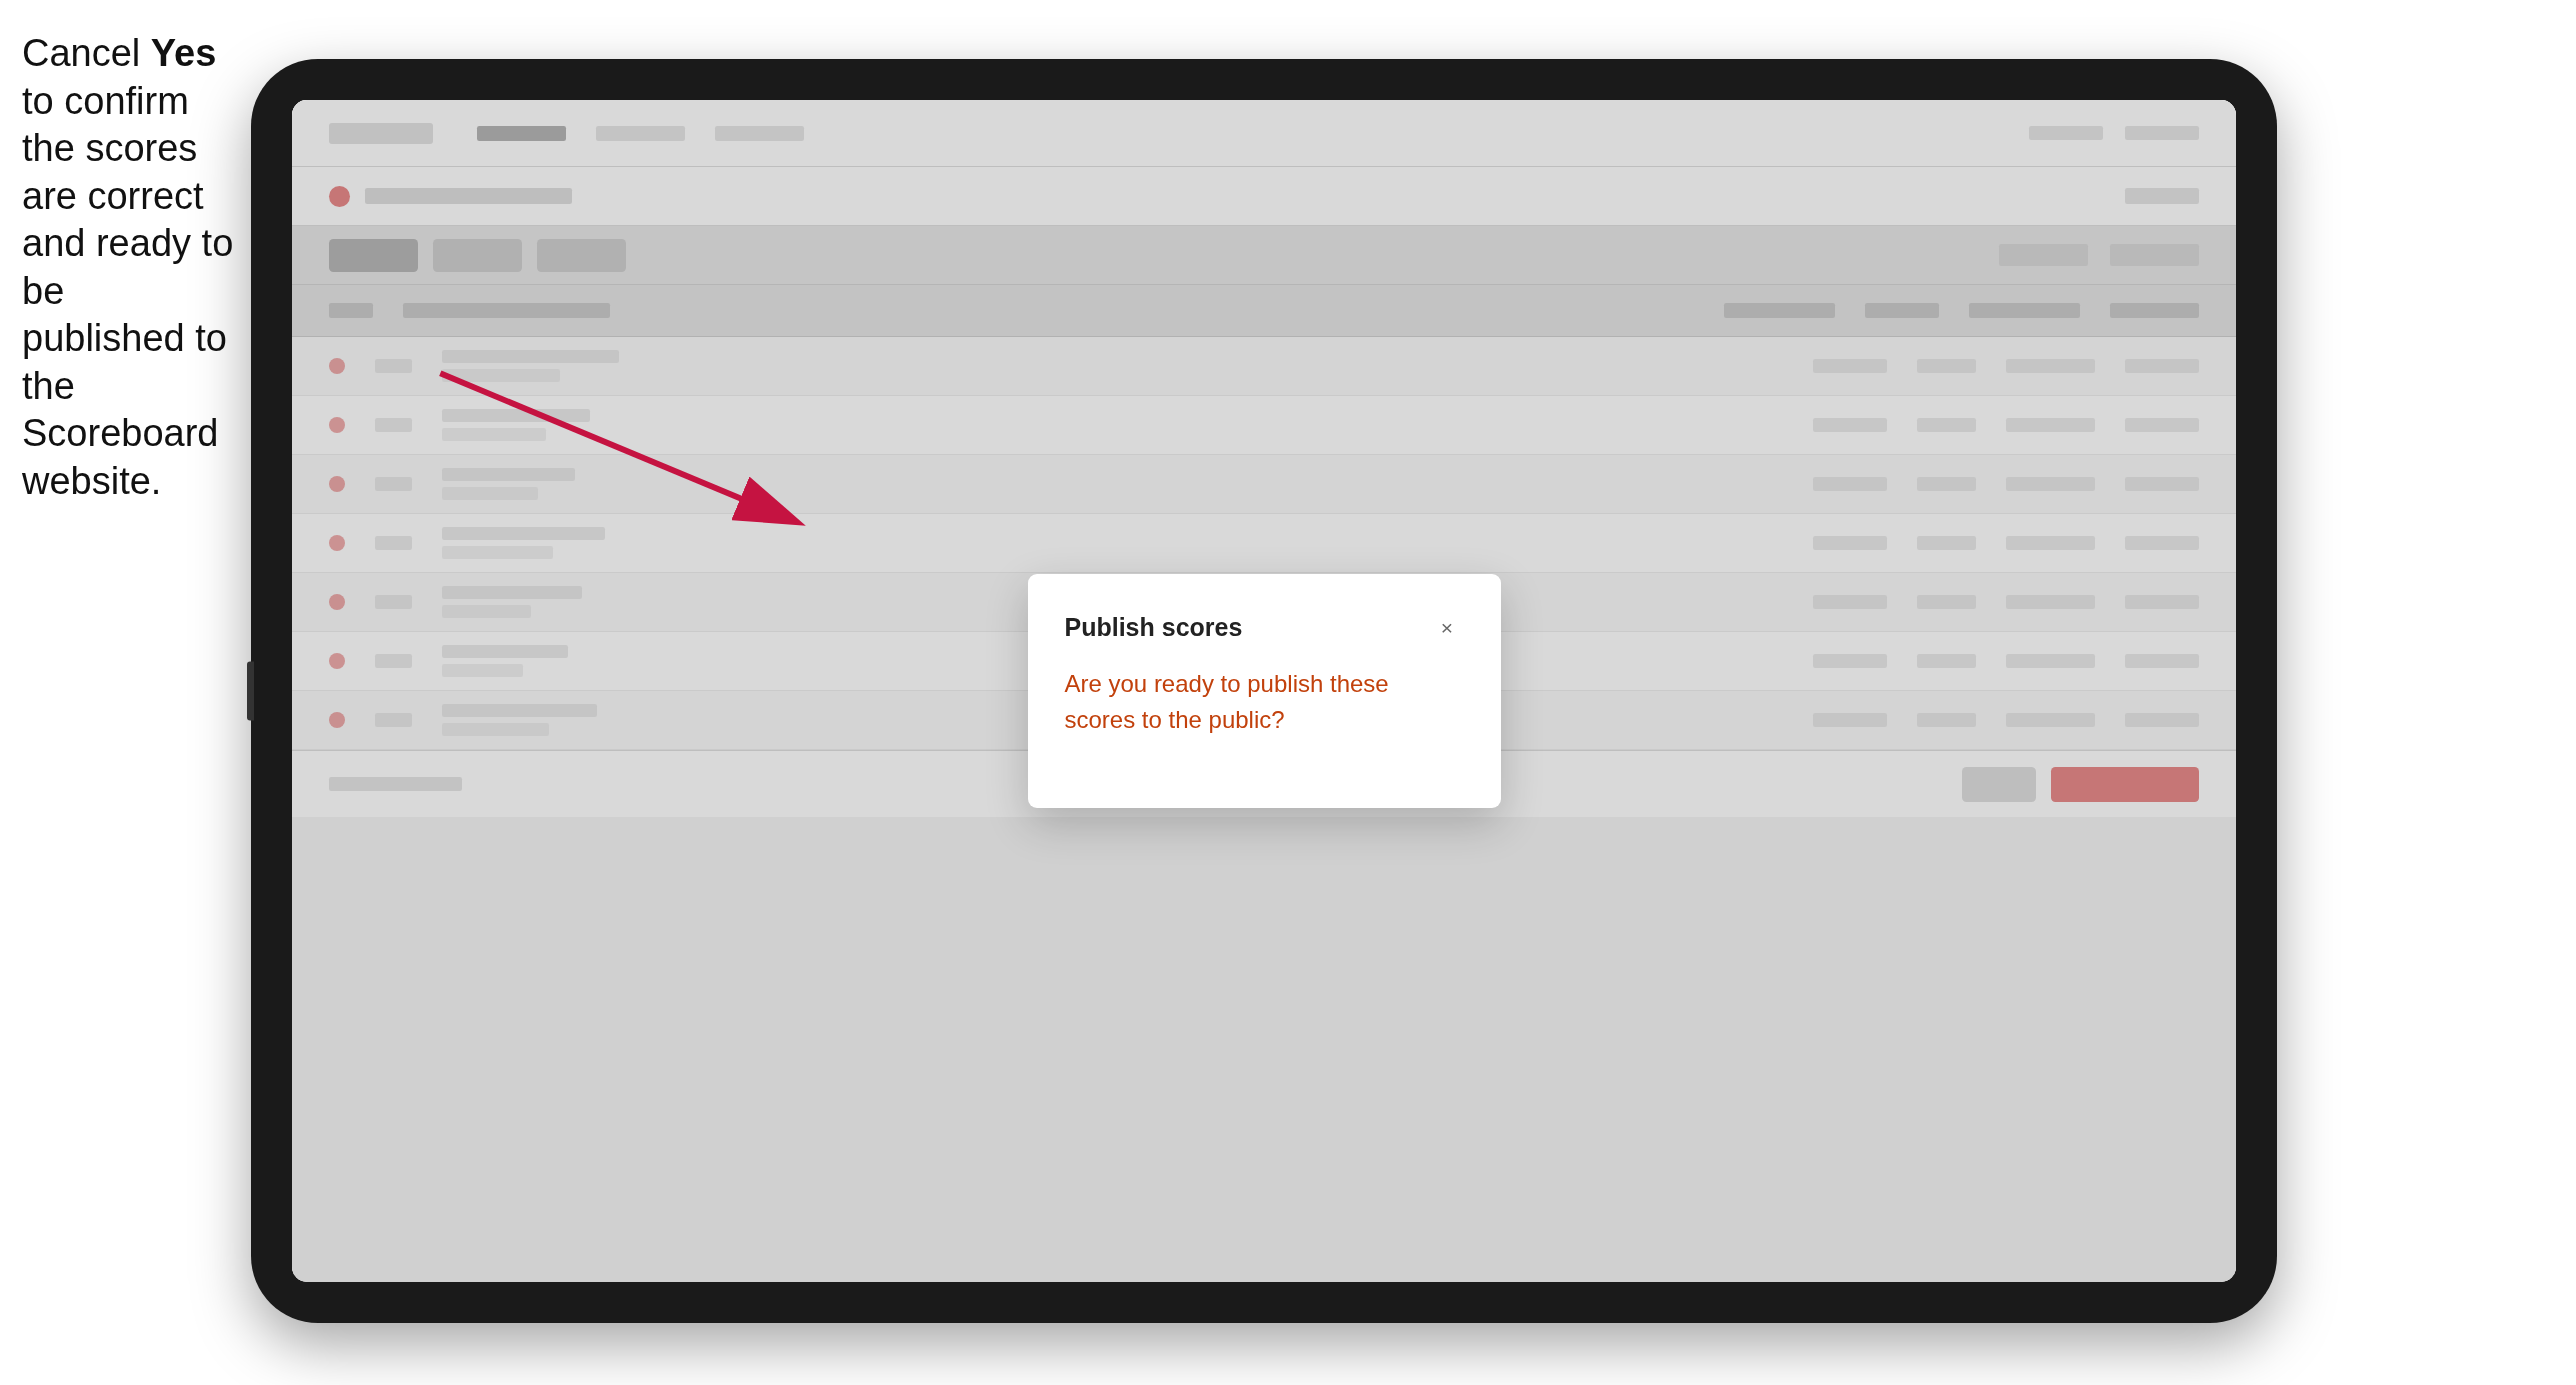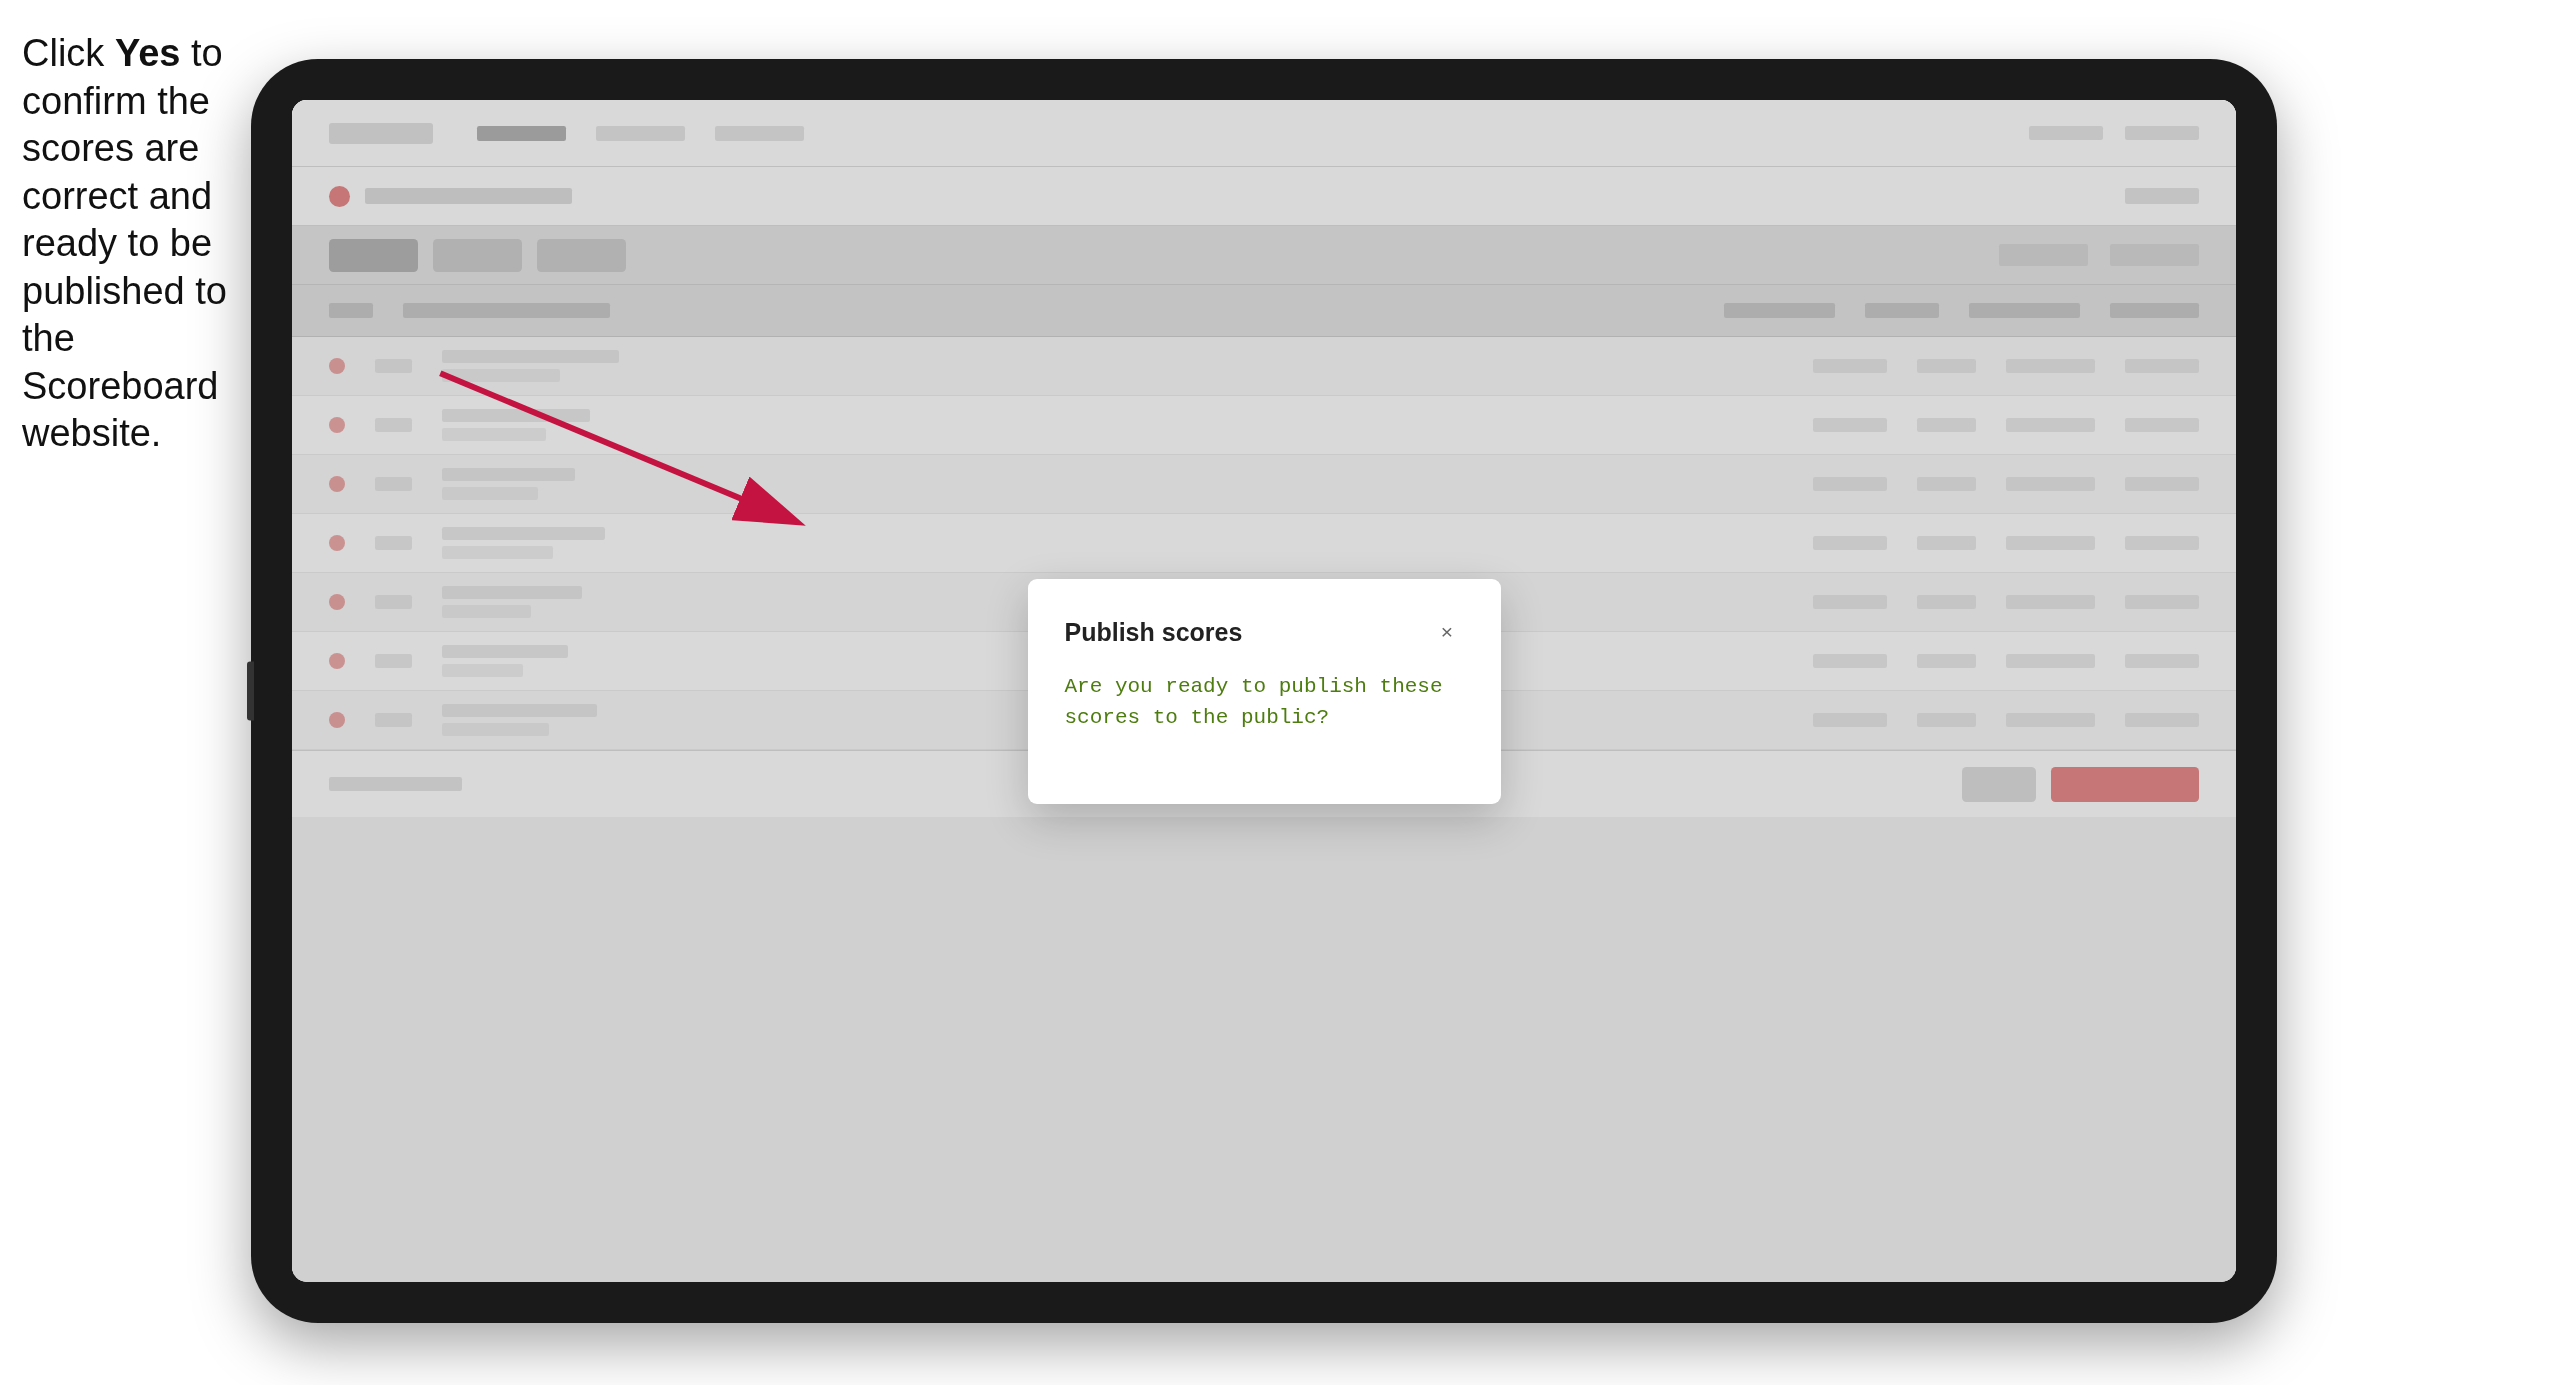--- a/index.html
+++ b/index.html
@@ -298,25 +298,24 @@
       justify-content: center;
       cursor: pointer;
       color: #666;
       font-size: 21px;
       border-radius: 4.4px;
       background: none;
       border: none;
     }
 
     .modal-body {
-      font-size: 21px;
-      color: #4d7c0f;
+      font-size: 24px;
+      color: #c2410c;
       margin-bottom: 33px;
       line-height: 1.5;
-      font-family: Liberation Mono, monospace;
     }
 
     .modal-footer {
       display: flex;
       justify-content: flex-end;
       gap: 15px;
     }
 
     .btn-cancel {
       padding: 12px 27px;
@@ -348,21 +347,21 @@
       width: 100%;
       height: 100%;
       pointer-events: none;
       overflow: visible;
     }
   </style>
 </head>
 <body>
 
 <div class="instruction-text">
-  <span>Click </span><strong>Yes</strong><span> to confirm the scores are correct and ready to be published to the Scoreboard website.</span>
+  <span>Cancel </span><strong>Yes</strong><span> to confirm the scores are correct and ready to be published to the Scoreboard website.</span>
 </div>
 
 <div class="tablet-outer">
   <div class="tablet-side-btn"></div>
 
   <div class="tablet-screen">
 
     <div class="app-content">
 
       <div class="app-topbar">

